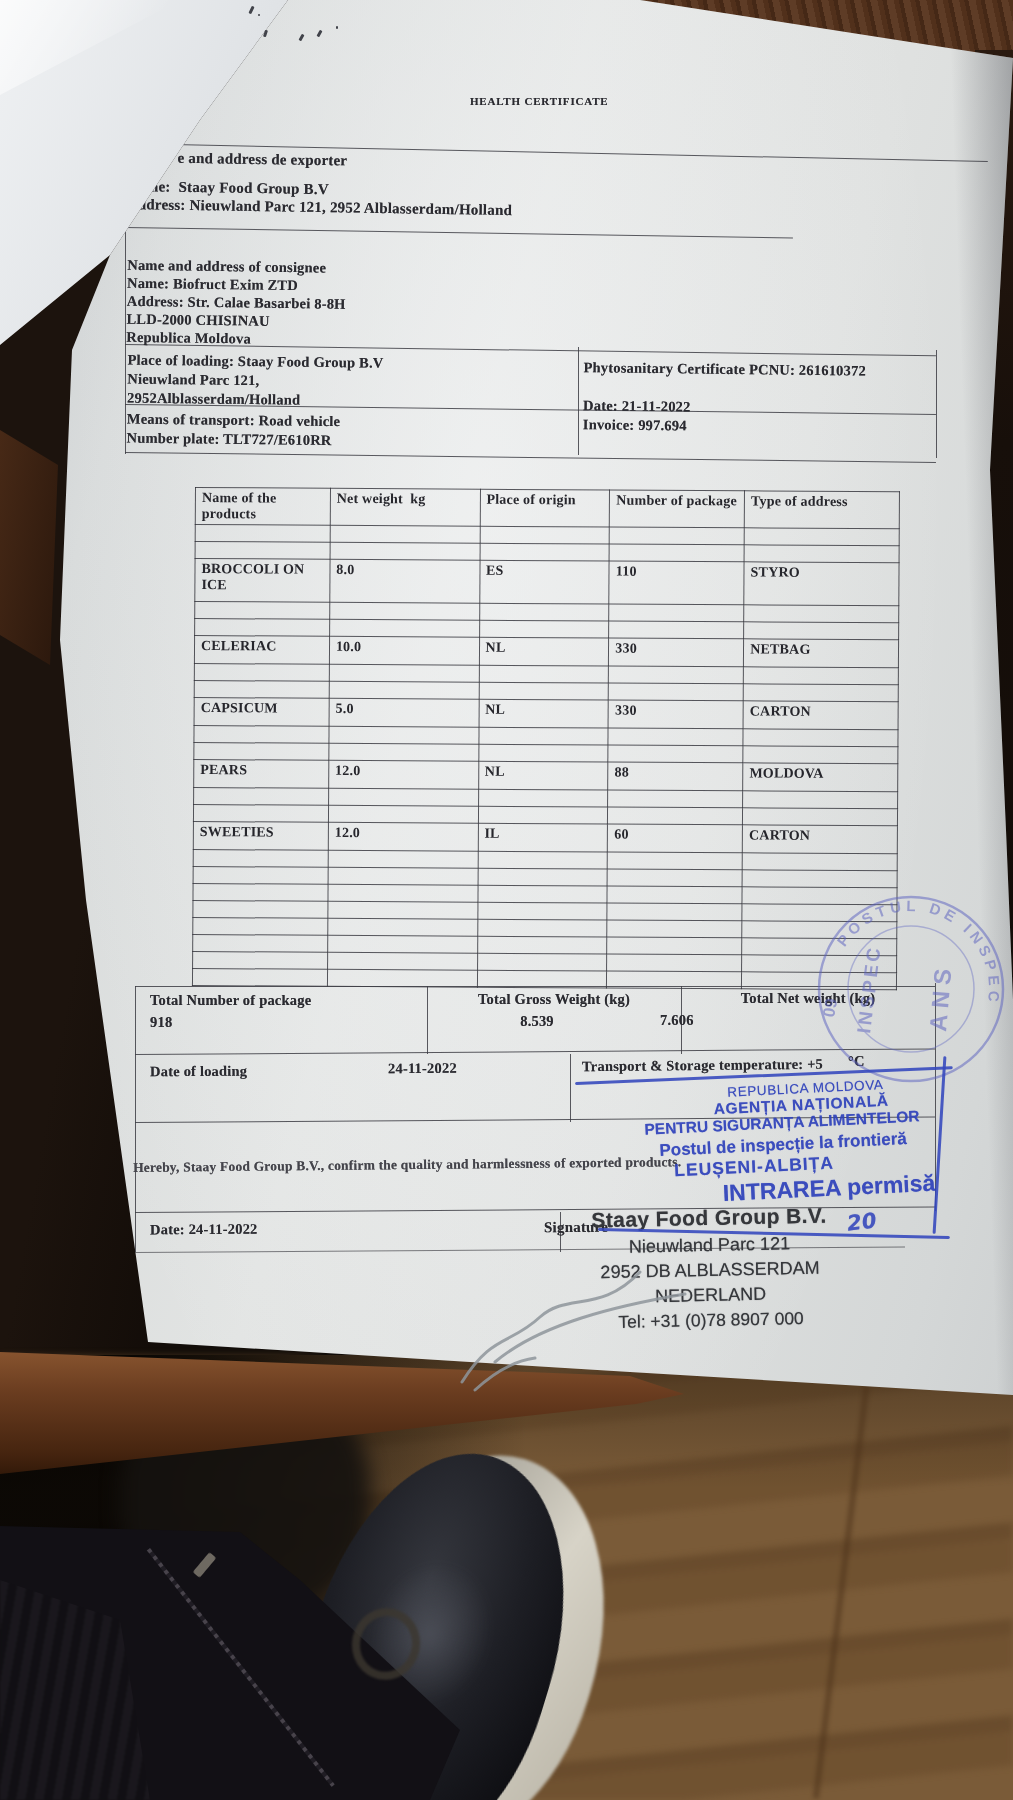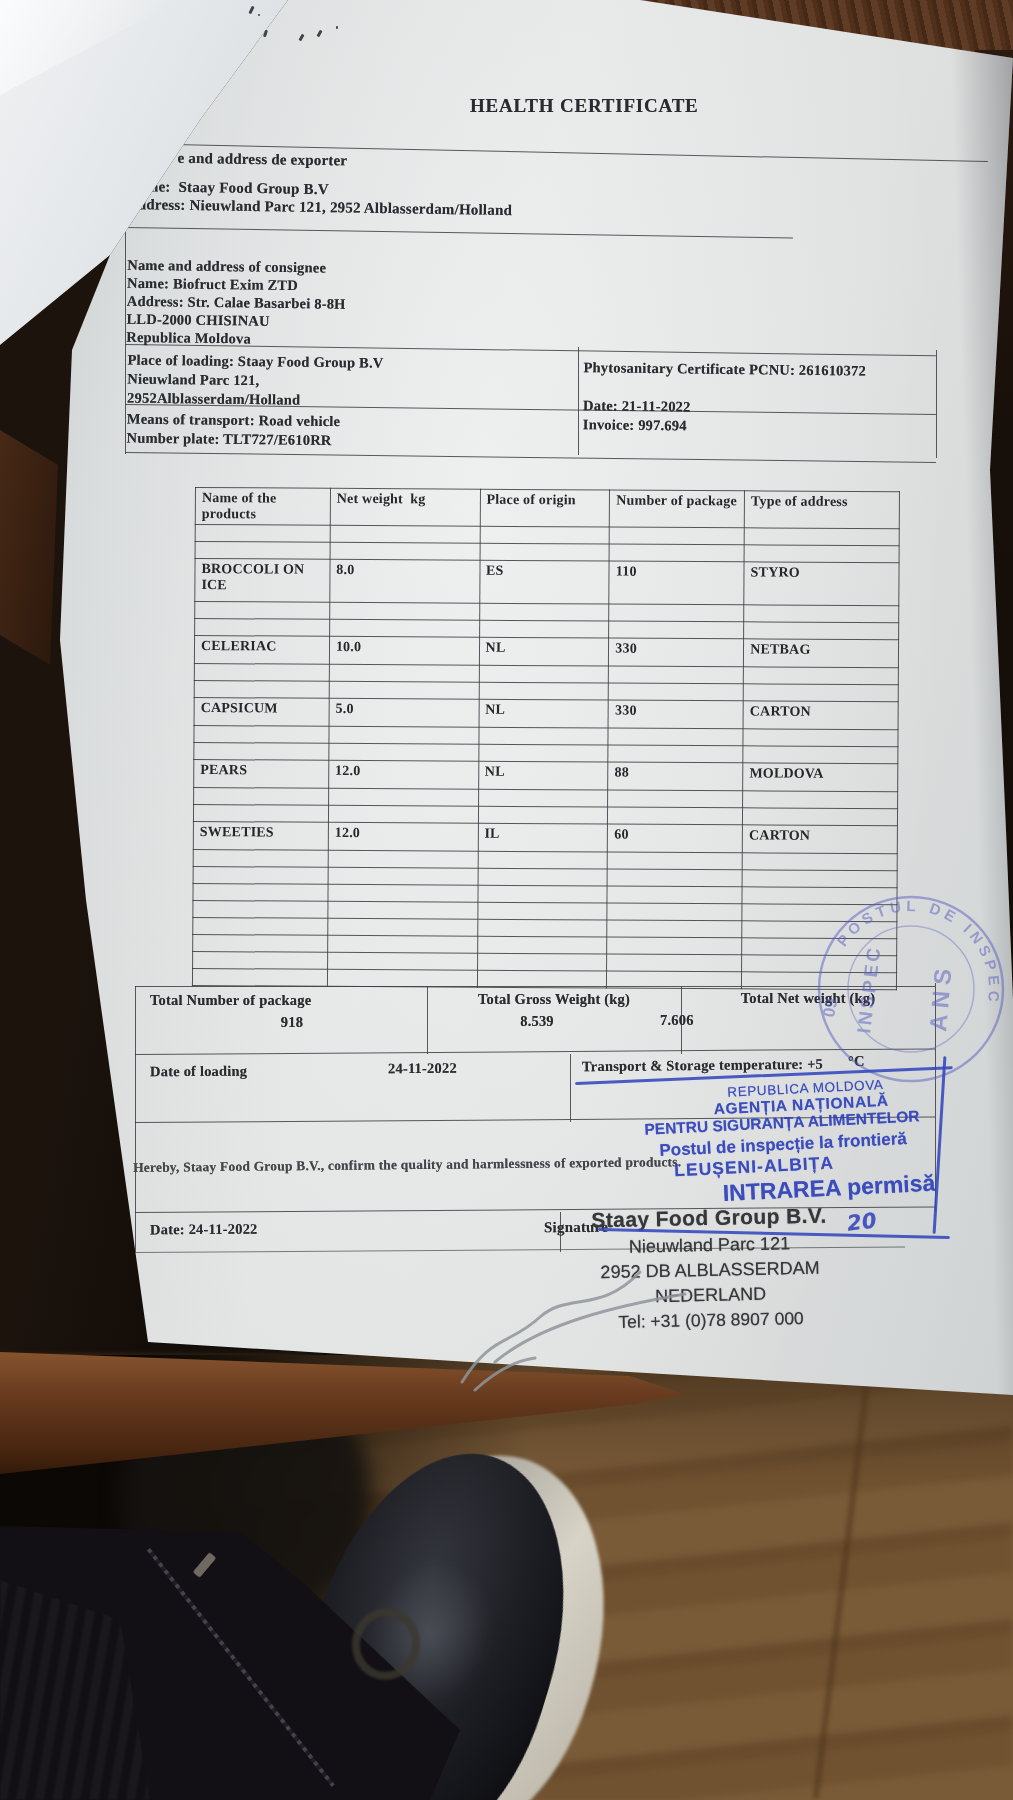--- a/index.html
+++ b/index.html
@@ -113,21 +113,21 @@
   <div class="abs zipper"></div>
   <div class="abs zip-pull"></div>
   <div class="abs bag-ring"></div>
 
   <div class="abs paper">
       <span class="paper-shade"></span>
     </div>
 
   <div id="doc">
 
-    <div class="t" style="left:470px;top:95px;font-size:19px;letter-spacing:.8px;">HEALTH CERTIFICATE</div>
+    <div class="t" style="left:470px;top:95px;font-size:11px;letter-spacing:.8px;">HEALTH CERTIFICATE</div>
 
     <div class="hr" style="left:125px;top:143px;width:863px;transform:rotate(1.2deg);transform-origin:left top;"></div>
     <div class="hr" style="left:125px;top:227px;width:668px;transform:rotate(.9deg);transform-origin:left top;"></div>
     <div class="hr" style="left:125px;top:344px;width:811px;transform:rotate(.8deg);transform-origin:left top;"></div>
     <div class="hr" style="left:125px;top:404px;width:811px;transform:rotate(.7deg);transform-origin:left top;"></div>
     <div class="hr" style="left:125px;top:452px;width:811px;transform:rotate(.7deg);transform-origin:left top;"></div>
     <div class="vr" style="left:125px;top:228px;height:226px;"></div>
     <div class="vr" style="left:578px;top:347px;height:108px;"></div>
     <div class="vr" style="left:936px;top:350px;height:108px;"></div>
 
@@ -342,21 +342,21 @@
     <div class="hr" style="left:135px;top:1212px;width:800px;transform:rotate(-.4deg);transform-origin:left top;"></div>
     <div class="hr" style="left:135px;top:1252px;width:770px;opacity:.65;transform:rotate(-.4deg);transform-origin:left top;"></div>
     <div class="vr" style="left:135px;top:986px;height:266px;"></div>
     <div class="vr" style="left:935px;top:983px;height:228px;"></div>
     <div class="vr" style="left:427px;top:986px;height:68px;"></div>
     <div class="vr" style="left:681px;top:986px;height:68px;"></div>
     <div class="vr" style="left:570px;top:1054px;height:68px;"></div>
     <div class="vr" style="left:560px;top:1212px;height:40px;"></div>
 
     <div class="t" style="left:150px;top:992px;font-size:14.5px;">Total Number of package</div>
-    <div class="t" style="left:147px;top:1014px;width:240px;text-align:center;font-size:14.5px;padding-left:25px;">918</div>
+    <div class="t" style="left:125px;top:1014px;width:240px;text-align:left;font-size:14.5px;padding-left:25px;">918</div>
     <div class="t" style="left:427px;top:991px;width:254px;text-align:center;font-size:14.5px;">Total Gross Weight (kg)</div>
     <div class="t" style="left:427px;top:1013px;width:220px;text-align:center;font-size:14.5px;">8.539</div>
     <div class="t" style="left:681px;top:990px;width:254px;text-align:center;font-size:14.5px;">Total Net weight (kg)</div>
     <div class="t" style="left:660px;top:1012px;width:200px;text-align:left;font-size:14.5px;">7.606</div>
 
     <div class="t" style="left:150px;top:1063px;font-size:14.5px;transform:rotate(-.4deg);">Date of loading</div>
     <div class="t" style="left:388px;top:1060px;font-size:14.5px;transform:rotate(-.4deg);">24-11-2022</div>
     <div class="t" style="left:582px;top:1057px;font-size:14.5px;transform:rotate(-.6deg);">Transport &amp; Storage temperature: +5</div>
     <div class="t" style="left:848px;top:1053px;font-size:14.5px;">°C</div>
 

